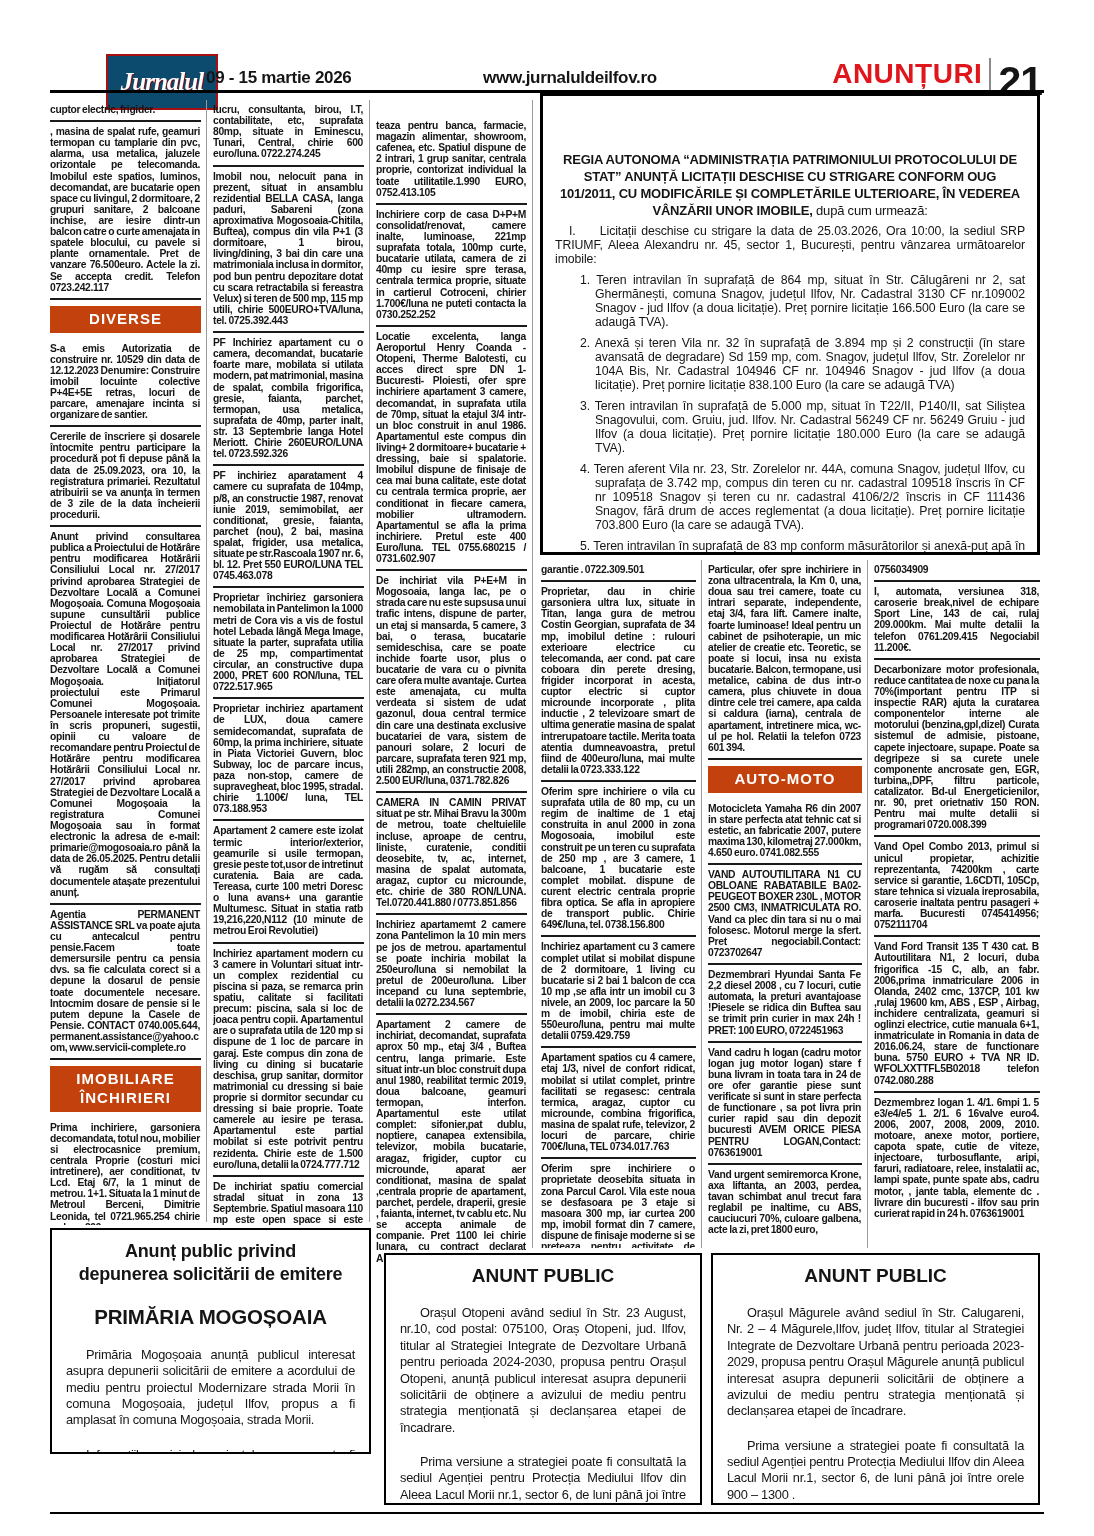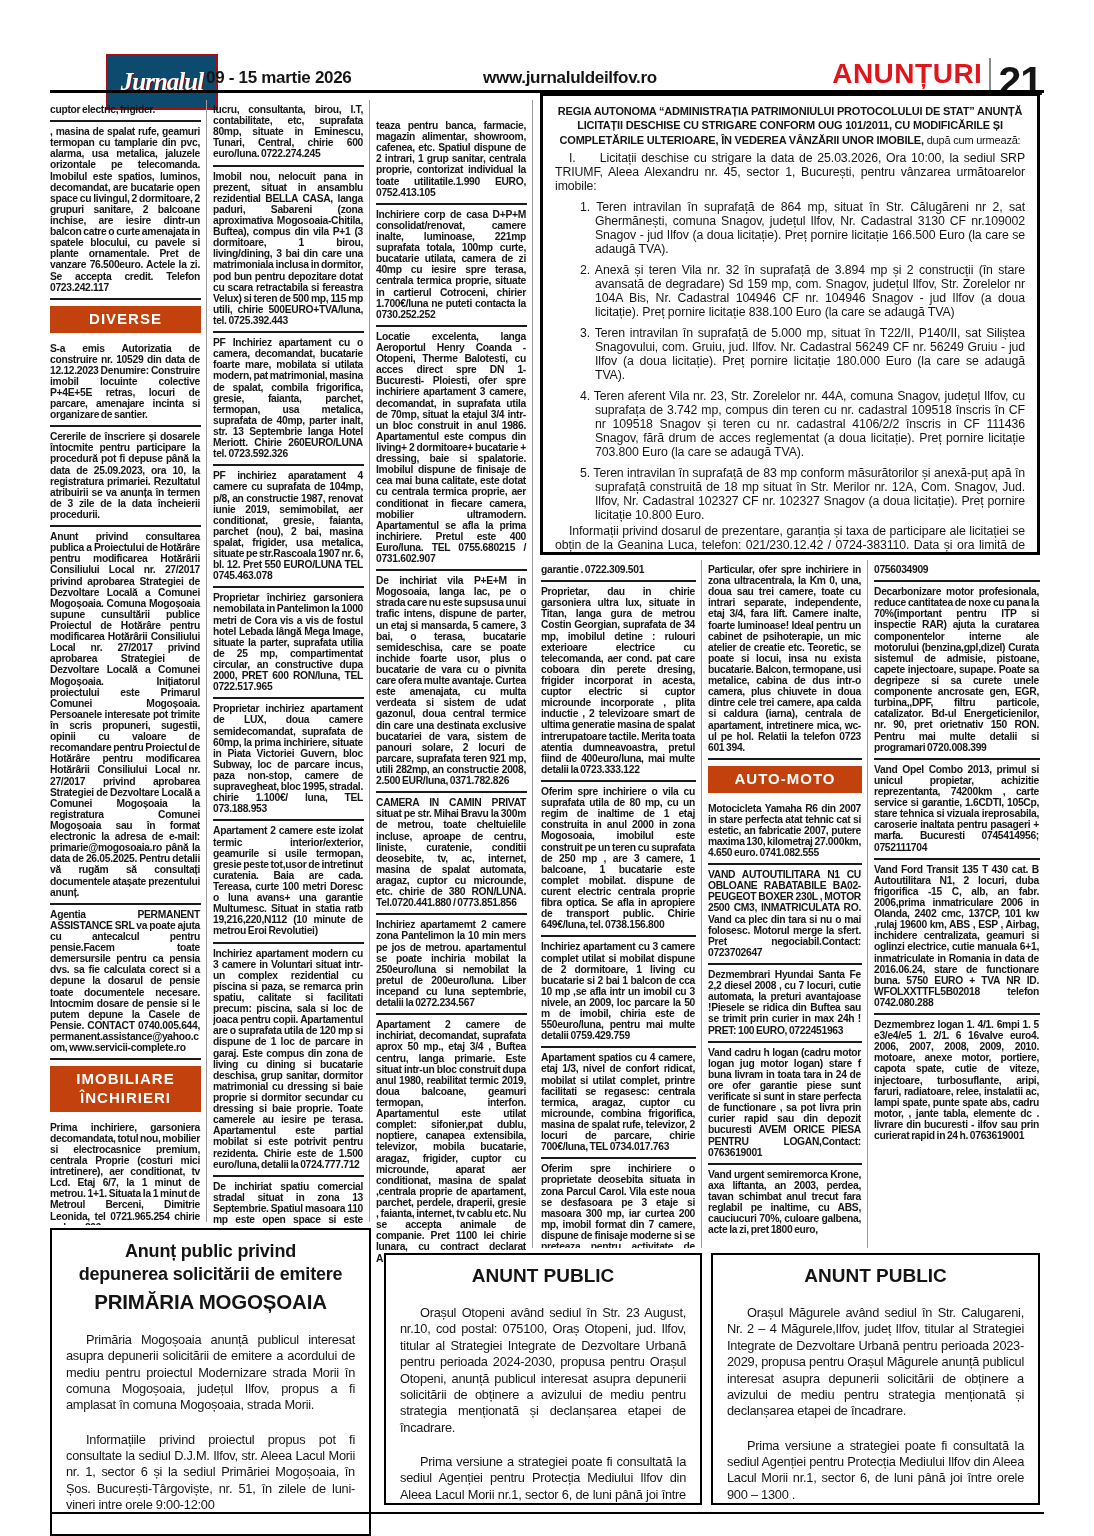--- a/index.html
+++ b/index.html
@@ -47,40 +47,40 @@
   #s1 { left: 369px; top: 100px; height: 1122px; }
   #s2 { left: 532px; top: 100px; height: 1148px; }
   #s3 { left: 701px; top: 560px; height: 688px; }
   #s4 { left: 867px; top: 560px; height: 688px; }
 
   
   .regia {
     position: absolute; left: 540px; top: 93px; width: 500px; height: 462px;
     border: 3px solid #000; padding: 8px 12px 6px; overflow: hidden; background: #fff;
   }
-  .regia-title { font-weight: bold; text-align: center; font-size: 11px; line-height: 1.3; letter-spacing: -0.2px; }
+  .regia-title { font-weight: bold; text-align: center; font-size: 13px; line-height: 1.3; letter-spacing: -0.2px; margin-top: 48px; }
   .regia-title .rest { font-weight: normal; }
   .regia .body { font-size: 12.3px; line-height: 1.14; text-align: justify; margin-top: 4px; letter-spacing: -0.1px; }
   .regia .intro { text-indent: 14px; }
   .regia ol { list-style: none; counter-reset: it; margin-top: 2px; }
   .regia li {
     counter-increment: it; font-size: 12.3px; line-height: 1.14; text-align: justify;
     margin-left: 40px; text-indent: -15px; letter-spacing: -0.1px; margin-top: 7px;
   }
   .regia li::before { content: counter(it) ". "; }
   .regia .footer { text-indent: 14px; margin-top: 2px; }
 
   
   .box { position: absolute; border: 2.5px solid #000; padding: 10px 14px; overflow: hidden; background: #fff; }
-  #box1 { left: 50px;  top: 1228px; width: 321px; height: 308px; }
+  #box1 { left: 50px;  top: 1228px; width: 321px; height: 226px; }
   #box2 { left: 384px; top: 1253px; width: 318px; height: 252px; }
   #box3 { left: 711px; top: 1253px; width: 329px; height: 252px; }
   .box .title { text-align: center; font-weight: bold; }
   #box1 .title { font-size: 18px; line-height: 1.3; letter-spacing: -0.2px; }
-  #box1 .org { text-align: center; font-weight: bold; font-size: 20.5px; margin: 3px 0 8px; letter-spacing: -0.2px; }
+  #box1 .org { text-align: center; font-weight: bold; font-size: 20.5px; margin: 18px 0 8px; letter-spacing: -0.2px; }
   #box2 .title, #box3 .title { font-size: 19px; margin-bottom: 9px; }
   .box p {
     font-size: 12.8px; line-height: 1.28; text-align: justify; text-indent: 20px;
     margin-top: 18px; letter-spacing: -0.25px;
   }
 </style>
 </head>
 <body>
 
 <div class="logo">Jurnalul</div>
@@ -149,20 +149,21 @@
     <div class="ad">Particular, ofer spre inchiriere in zona ultracentrala, la Km 0, una, doua sau trei camere, toate cu intrari separate, independente, etaj 3/4, fara lift. Camere inalte, foarte luminoase! Ideal pentru un cabinet de psihoterapie, un mic atelier de creatie etc. Teoretic, se poate si locui, insa nu exista bucatarie. Balcon, termopane, usi metalice, cabina de dus intr-o camera, plus chiuvete in doua dintre cele trei camere, apa calda si caldura (iarna), centrala de apartament, intretinere mica, wc-ul pe hol. Relatii la telefon 0723 601 394.</div>
     <div class="sec">AUTO-MOTO</div>
     <div class="ad">Motocicleta Yamaha R6 din 2007 in stare perfecta atat tehnic cat si estetic, an fabricatie 2007, putere maxima 130, kilometraj 27.000km, 4.650 euro. 0741.082.555</div>
     <div class="ad">VAND AUTOUTILITARA N1 CU OBLOANE RABATABILE BA02-PEUGEOT BOXER 230L , MOTOR 2500 CM3, INMATRICULATA RO. Vand ca plec din tara si nu o mai folosesc. Motorul merge la sfert. Pret negociabil.Contact: 0723702647</div>
     <div class="ad">Dezmembrari Hyundai Santa Fe 2,2 diesel 2008 , cu 7 locuri, cutie automata, la preturi avantajoase !Piesele se ridica din Buftea sau se trimit prin curier in max 24h ! PRET: 100 EURO, 0722451963</div>
     <div class="ad">Vand cadru h logan (cadru motor logan jug motor logan) stare f buna livram in toata tara in 24 de ore ofer garantie piese sunt verificate si sunt in stare perfecta de functionare , sa pot livra prin curier rapid sau din depozit bucuresti AVEM ORICE PIESA PENTRU LOGAN,Contact: 0763619001</div>
     <div class="ad cut">Vand urgent semiremorca Krone, axa liftanta, an 2003, perdea, tavan schimbat anul trecut fara reglabil pe inaltime, cu ABS, cauciucuri 70%, culoare galbena, acte la zi, pret 1800 euro,</div>
   </div>
 <div class="col" id="c5">
     <div class="ad">0756034909</div>
+    <div class="ad">I, automata, versiunea 318, caroserie break,nivel de echipare Sport Line, 143 de cai, rulaj 209.000km. Mai multe detalii la telefon 0761.209.415 Negociabil 11.200€.</div>
     <div class="ad">Decarbonizare motor profesionala, reduce cantitatea de noxe cu pana la 70%(important pentru ITP si inspectie RAR) ajuta la curatarea componentelor interne ale motorului (benzina,gpl,dizel) Curata sistemul de admisie, pistoane, capete injectoare, supape. Poate sa degripeze si sa curete unele componente ancrosate gen, EGR, turbina,,DPF, filtru particole, catalizator. Bd-ul Energeticienilor, nr. 90, pret orietnativ 150 RON. Pentru mai multe detalii si programari 0720.008.399</div>
     <div class="ad">Vand Opel Combo 2013, primul si unicul propietar, achizitie reprezentanta, 74200km , carte service si garantie, 1.6CDTI, 105Cp, stare tehnica si vizuala ireprosabila, caroserie inaltata pentru pasageri + marfa. Bucuresti 0745414956; 0752111704</div>
     <div class="ad">Vand Ford Transit 135 T 430 cat. B Autoutilitara N1, 2 locuri, duba frigorifica -15 C, alb, an fabr. 2006,prima inmatriculare 2006 in Olanda, 2402 cmc, 137CP, 101 kw ,rulaj 19600 km, ABS , ESP , Airbag, inchidere centralizata, geamuri si oglinzi electrice, cutie manuala 6+1, inmatriculate in Romania in data de 2016.06.24, stare de functionare buna. 5750 EURO + TVA NR ID. WFOLXXTTFL5B02018 telefon 0742.080.288</div>
     <div class="ad cut">Dezmembrez logan 1. 4/1. 6mpi 1. 5 e3/e4/e5 1. 2/1. 6 16valve euro4. 2006, 2007, 2008, 2009, 2010. motoare, anexe motor, portiere, capota spate, cutie de viteze, injectoare, turbosuflante, aripi, faruri, radiatoare, relee, instalatii ac, lampi spate, punte spate abs, cadru motor, , jante tabla, elemente dc . livrare din bucuresti - ilfov sau prin curierat rapid in 24 h. 0763619001</div>
   </div>
 
 <div class="vsep" id="s0"></div>
 <div class="vsep" id="s1"></div>
 <div class="vsep" id="s2"></div>
 <div class="vsep" id="s3"></div>

